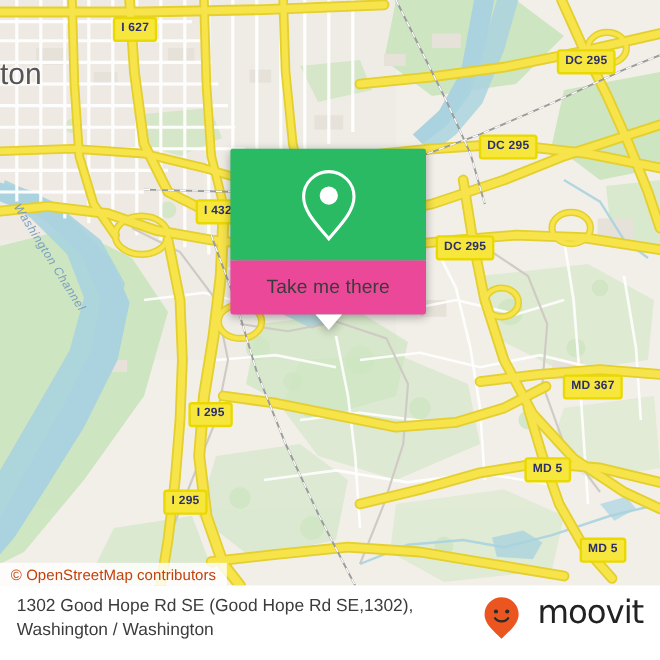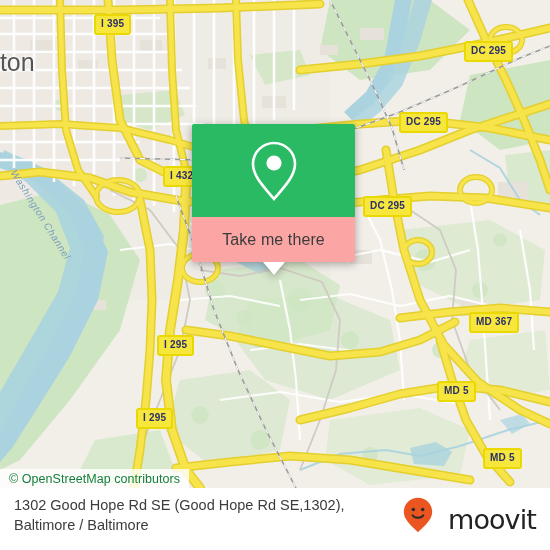--- a/index.html
+++ b/index.html
@@ -59,21 +59,21 @@
     filter:drop-shadow(0 2px 4px rgba(0,0,0,.33));
   }
   #popup-head{
     background:#2aba63;
     height:93px;
     border-radius:2px 2px 0 0;
     display:flex;align-items:center;justify-content:center;
   }
   #popup-head svg{display:block;}
   #popup-foot{
-    background:#fca5a5;
+    background:#ec4899;
     height:45px;
     border-radius:0 0 2px 2px;
     display:flex;align-items:center;justify-content:center;
     position:relative;
   }
   #popup-foot-label{
     color:#3b3b3b;font-size:16px;letter-spacing:.1px;
   }
   #popup-tail{
     position:absolute;left:50%;top:138px;
@@ -82,21 +82,21 @@
     border-left:11px solid transparent;
     border-right:11px solid transparent;
     border-top:13px solid #fff;
   }
 
   
   #attribution{
     position:absolute;left:0;top:469px;
     background:rgba(255,255,255,.82);
     padding:3px 9px 4px 9px;
-    font-size:12.5px;color:#15803d;
+    font-size:12.5px;color:#c2410c;
     letter-spacing:.05px;
     white-space:nowrap;
   }
 
   
   #footer{
     position:absolute;left:0;top:488px;width:550px;height:62px;
     background:#fff;
     display:flex;align-items:center;
     box-sizing:border-box;
@@ -104,21 +104,21 @@
   }
   #footer-text{
     flex:1 1 auto;
     color:#3c3c3c;
     font-size:14.5px;
     line-height:20px;
     padding-right:10px;
   }
   #footer-text .ln{display:block;white-space:nowrap;}
   #brand{
-    flex:0 0 auto;display:flex;align-items:flex-end;gap:15px;
+    flex:0 0 auto;display:flex;align-items:flex-start;gap:15px;
   }
   #brand-mark{display:block;}
   #brand-name{
     color:#222;font-size:27px;line-height:27px;letter-spacing:-0.9px;
     font-family:"DejaVu Sans","Liberation Sans",sans-serif;
   }
 </style>
 </head>
 <body>
 
@@ -330,21 +330,21 @@
           <path d="M176,196 L196,250 L214,310 L238,370 L266,430 L296,488"></path>
           <path d="M330,0 L350,40 L372,84 L392,128 L404,170"></path>
         </g>
       </g>
     </svg>
 
     <div class="place-label" style="left:-14px;top:48px;">gton</div>
 
     <div class="water-label" style="left:18px;top:168px;transform:rotate(58deg);transform-origin:left top;">Washington Channel</div>
 
-    <div class="shield" style="left:94px;top:14px;">I 395</div>
+    <div class="shield" style="left:94px;top:14px;">I 627</div>
     <div class="shield" style="left:464px;top:41px;">DC 295</div>
     <div class="shield" style="left:399px;top:112px;">DC 295</div>
     <div class="shield" style="left:163px;top:166px;">I 432</div>
     <div class="shield" style="left:363px;top:196px;">DC 295</div>
     <div class="shield" style="left:469px;top:312px;">MD 367</div>
     <div class="shield" style="left:157px;top:335px;">I 295</div>
     <div class="shield" style="left:437px;top:381px;">MD 5</div>
     <div class="shield" style="left:136px;top:408px;">I 295</div>
     <div class="shield" style="left:483px;top:448px;">MD 5</div>
 
@@ -360,21 +360,21 @@
       </div>
       <div id="popup-tail"></div>
     </div>
 
     <div id="attribution">© OpenStreetMap contributors</div>
   </div>
 
   <div id="footer">
     <div id="footer-text">
       <span class="ln">1302 Good Hope Rd SE (Good Hope Rd SE,1302),</span>
-      <span class="ln">Baltimore / Baltimore</span>
+      <span class="ln">Washington / Washington</span>
     </div>
     <div id="brand">
       <svg id="brand-mark" width="30" height="36" viewBox="0 0 30 36">
         <path d="M15 0.8 C7.1 0.8 0.8 7.1 0.8 15 C0.8 23.6 11 31 15 35.2 C19 31 29.2 23.6 29.2 15 C29.2 7.1 22.9 0.8 15 0.8 Z" fill="#ea5520"></path>
         <circle cx="10.3" cy="12.6" r="1.75" fill="#2b2b2b"></circle>
         <circle cx="19.7" cy="12.6" r="1.75" fill="#2b2b2b"></circle>
         <path d="M9.6 18.2 C11.6 21.6 18.4 21.6 20.4 18.2" fill="none" stroke="#2b2b2b" stroke-width="1.9" stroke-linecap="round"></path>
       </svg>
       <span id="brand-name">moovit</span>
     </div>

